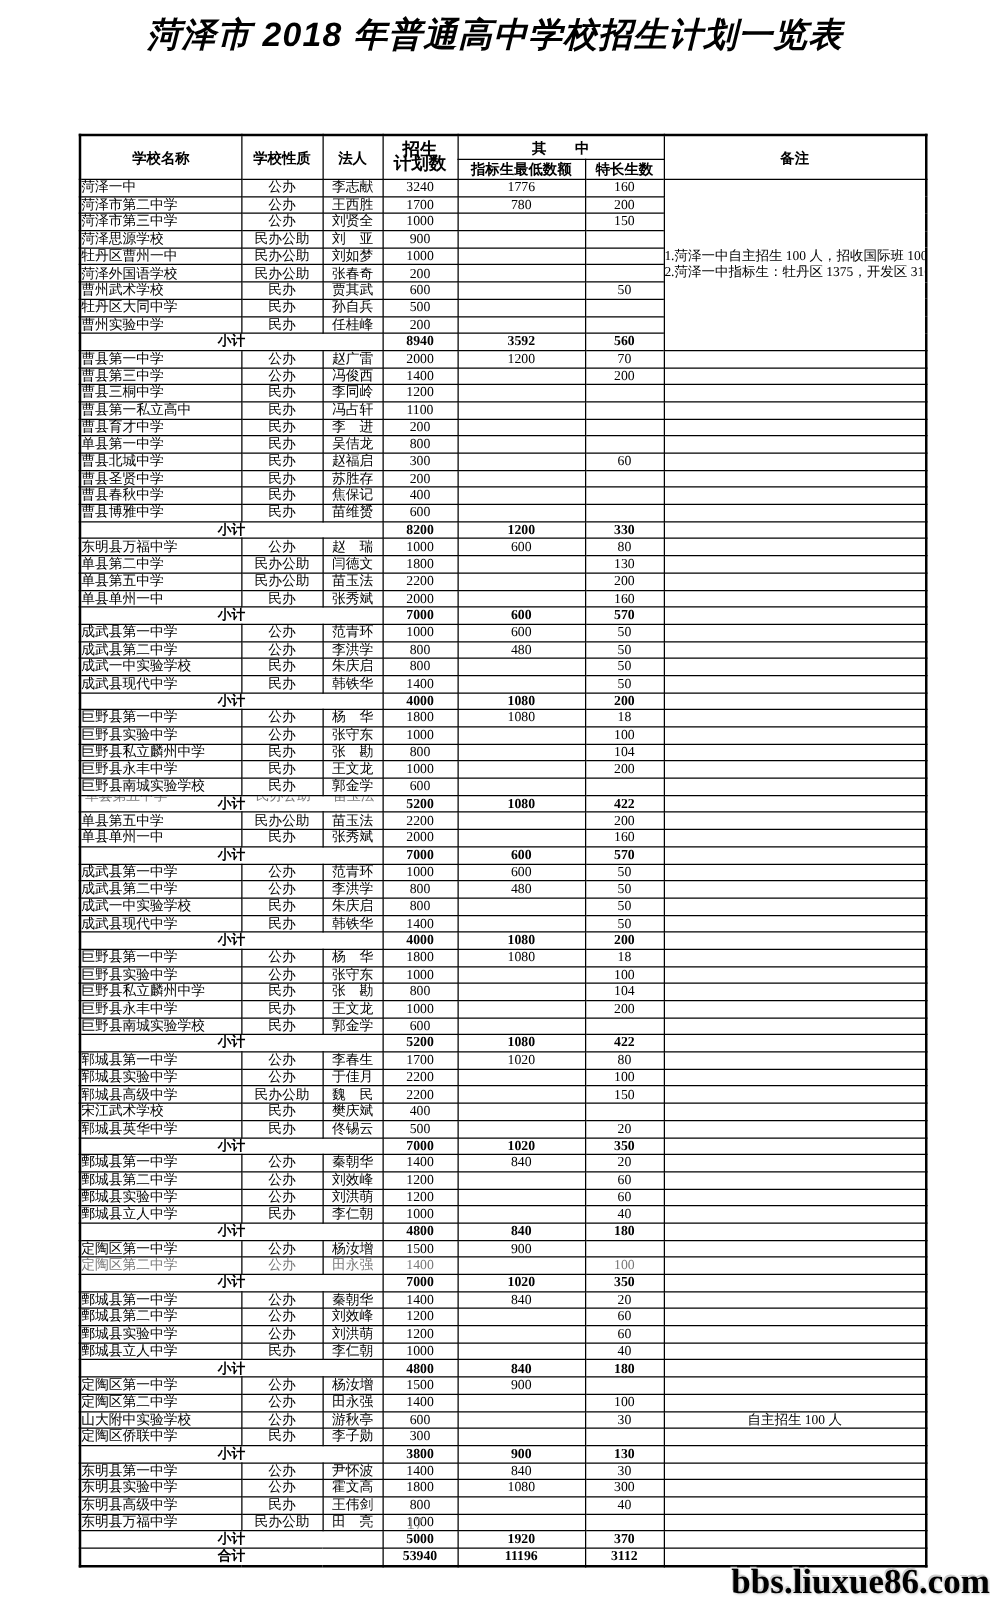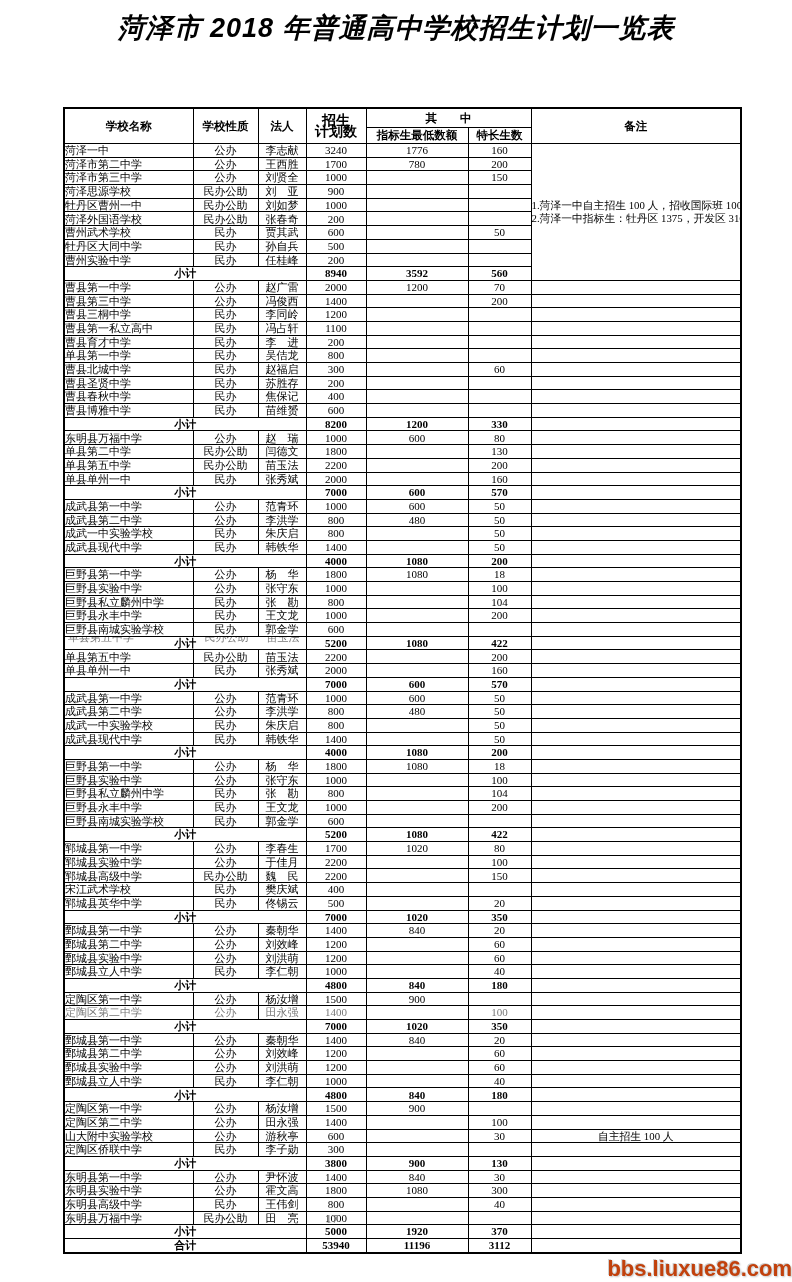--- a/index.html
+++ b/index.html
@@ -28,22 +28,22 @@
          overflow:hidden;}
   .ghost.g1{left:0;width:129px;text-align:left;padding-left:3px;}
   .ghost.g2{left:129px;width:65px;text-align:center;}
   .ghost.g3{left:194px;width:48px;text-align:center;}
   #page-num{position:absolute;top:1211px;left:0;width:664px;text-align:center;
             color:#8f8f8f;font-size:13.5px;}
   #watermark{position:absolute;right:0;bottom:2px;text-align:right;
              font-family:"Liberation Sans",sans-serif;font-weight:bold;line-height:1;}
   #wm-brand{font-size:52px;color:#f4f4f4;letter-spacing:2px;
             text-shadow:-2px -2px 0 #cfcfcf,2px 2px 2px #c2c2c2;}
-  #wm-url{font-size:22px;color:#c2410c;margin-top:-4px;
-          text-shadow:-1px -1px 0 #cfcfcf,1px 1px 2px #c4c4c4;}
+  #wm-url{font-size:28px;color:#000000;margin-top:-4px;
+          text-shadow:-1px -1px 0 #cfcfcf,1px 1px 2px #c4c4c4;font-family:Liberation Serif, serif;}
 </style>
 </head>
 <body>
 
 <div id="page">
 
   <div id="title">菏泽市 2018 年普通高中学校招生计划一览表</div>
 
   <table id="tbl">
     <colgroup>

